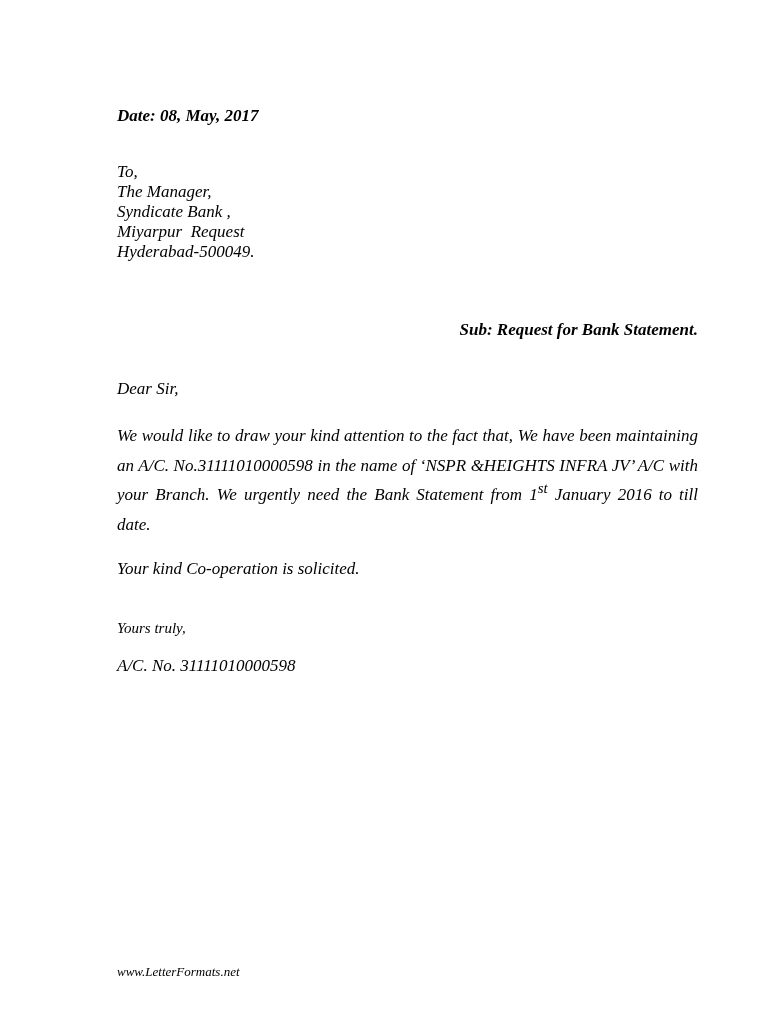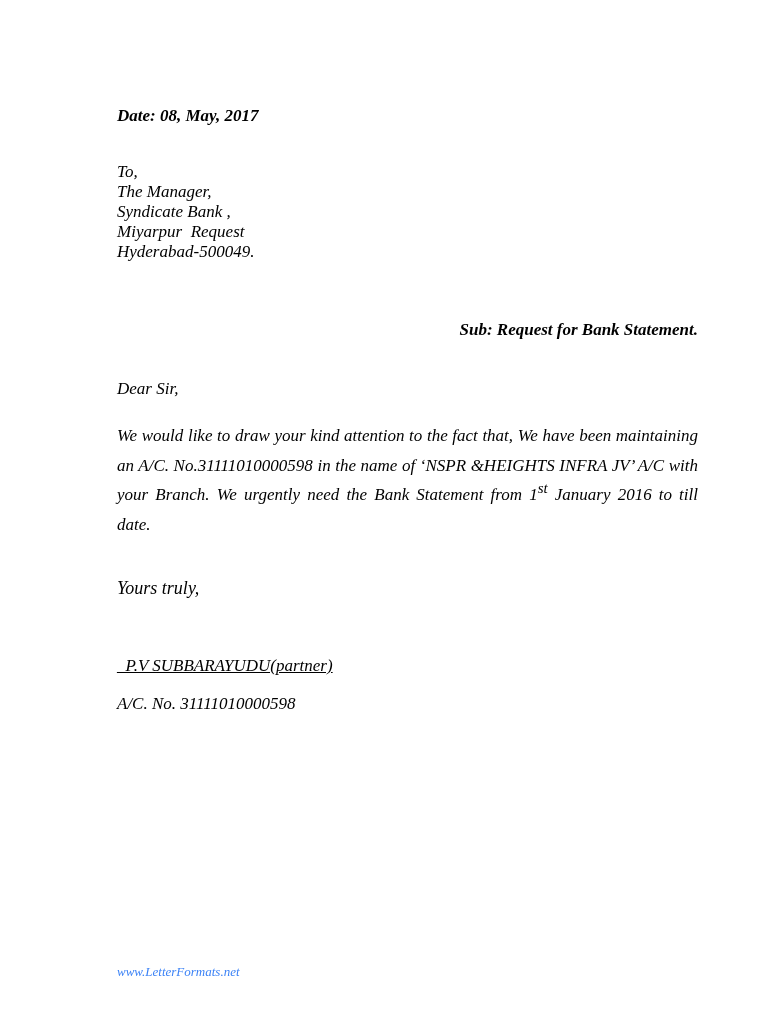--- a/index.html
+++ b/index.html
@@ -59,40 +59,40 @@
     font-size: 15px;
     line-height: 0;
   }
   .cooperation-line {
     margin-top: 20px;
     font-size: 17px;
     line-height: 20px;
   }
   .closing-line {
     margin-top: 39px;
-    font-size: 18px;
+    font-size: 15px;
     line-height: 20px;
   }
   .signature-line {
     margin-top: 58px;
     font-size: 17px;
     line-height: 20px;
     text-decoration: underline;
   }
   .account-line {
     margin-top: 18px;
     font-size: 17px;
     line-height: 20px;
   }
   .footer-line {
     position: absolute;
     left: 117px;
     bottom: 44px;
     font-size: 13px;
-    color: #3b82f6;
+    color: #000000;
   }
 </style>
 </head>
 <body>
 
 <div class="page">
   <div class="content">
 
     <div class="date-line">Date: 08, May, 2017</div>
 
@@ -103,23 +103,23 @@
       <div>Miyarpur  Request</div>
       <div>Hyderabad-500049.</div>
     </div>
 
     <div class="subject-line">Sub: Request for Bank Statement.</div>
 
     <div class="greeting-line">Dear Sir,</div>
 
     <p class="body-paragraph"><span>We would like to draw your kind attention to the fact that, We have been maintaining an A/C. No.31111010000598  in the name of ‘NSPR &amp;HEIGHTS INFRA JV’ A/C with your Branch. We urgently need the Bank Statement from 1</span><sup>st</sup><span> January 2016 to till date.</span></p>
 
+    <div class="cooperation-line">Your kind Co-operation is solicited.</div>
 
     <div class="closing-line">Yours truly,</div>
 
-    <div class="signature-line">_P.V SUBBARAYUDU(partner)</div>
 
     <div class="account-line">A/C. No. 31111010000598</div>
 
   </div>
 
   <div class="footer-line">www.LetterFormats.net</div>
 </div>
 
 </body></html>

